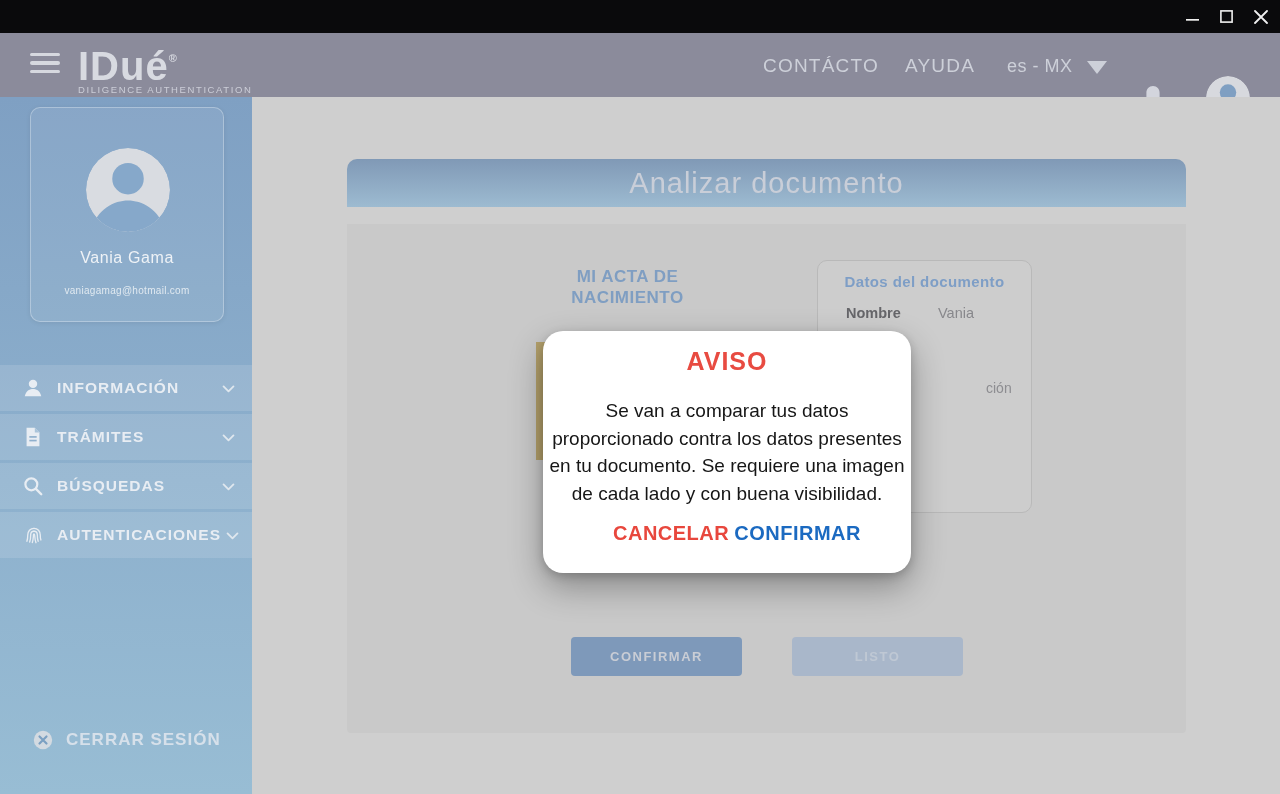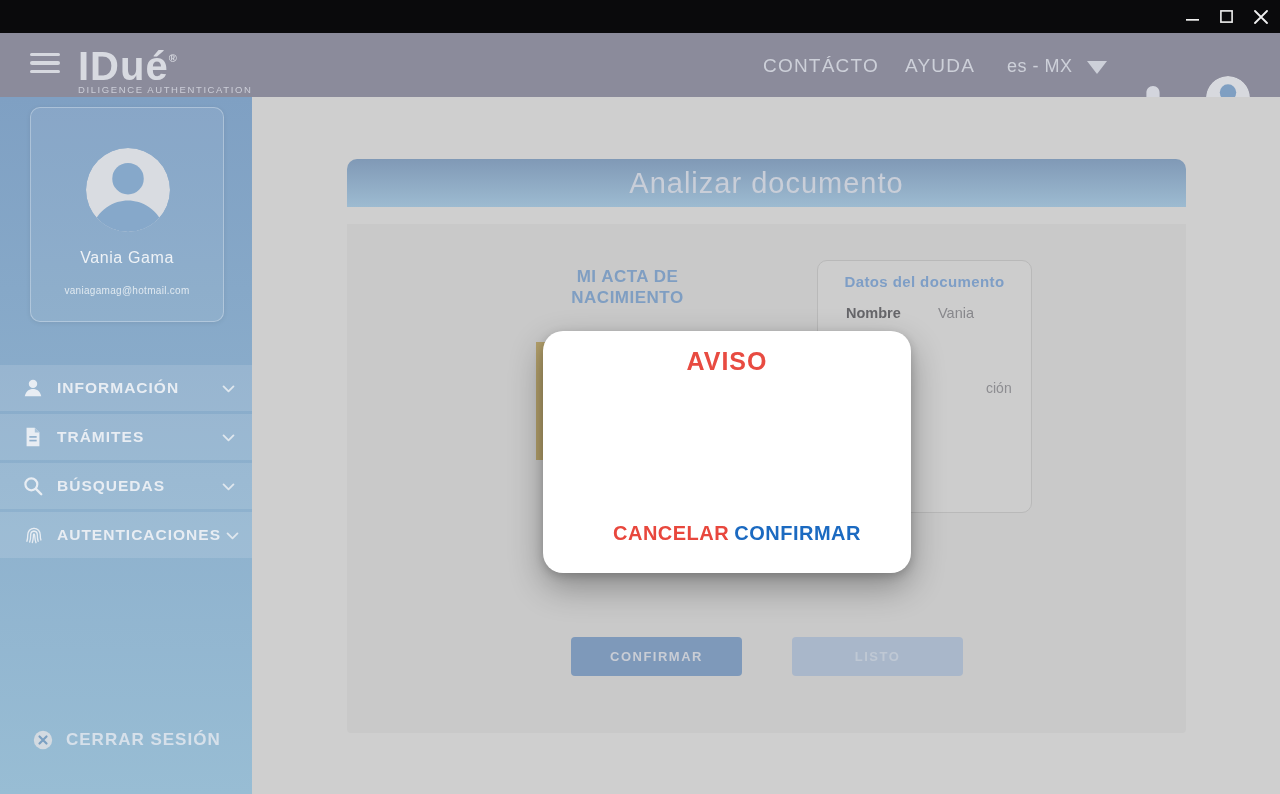--- a/index.html
+++ b/index.html
@@ -246,20 +246,26 @@
         <span class="dp-value">Vania</span>
       </div>
       <div class="dp-clip">ción</div>
     </div>
 
     <button class="btn btn-analizar">CONFIRMAR</button>
     <button class="btn btn-listo">LISTO</button>
 
     <div class="dialog">
       <div class="dlg-title">AVISO</div>
+      <div class="dlg-msg">
+        <div>Se van a comparar tus datos</div>
+        <div>proporcionado contra los datos presentes</div>
+        <div>en tu documento. Se requiere una imagen</div>
+        <div>de cada lado y con buena visibilidad.</div>
+      </div>
       <div class="dlg-actions">
         <button class="dlg-btn dlg-cancel">CANCELAR</button>
         <button class="dlg-btn dlg-confirm">CONFIRMAR</button>
       </div>
     </div>
   </div>
 
 </div>
 
 </body></html>

